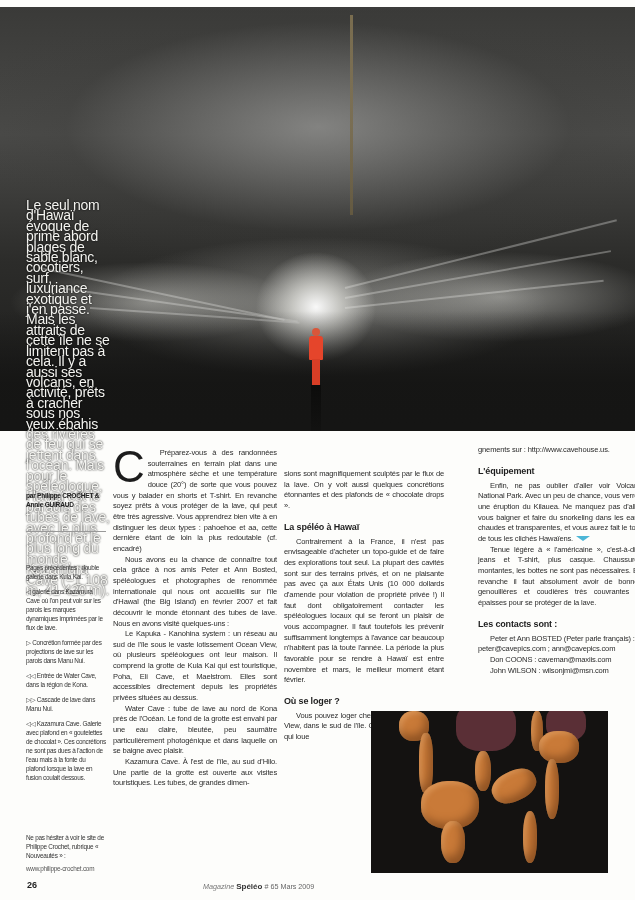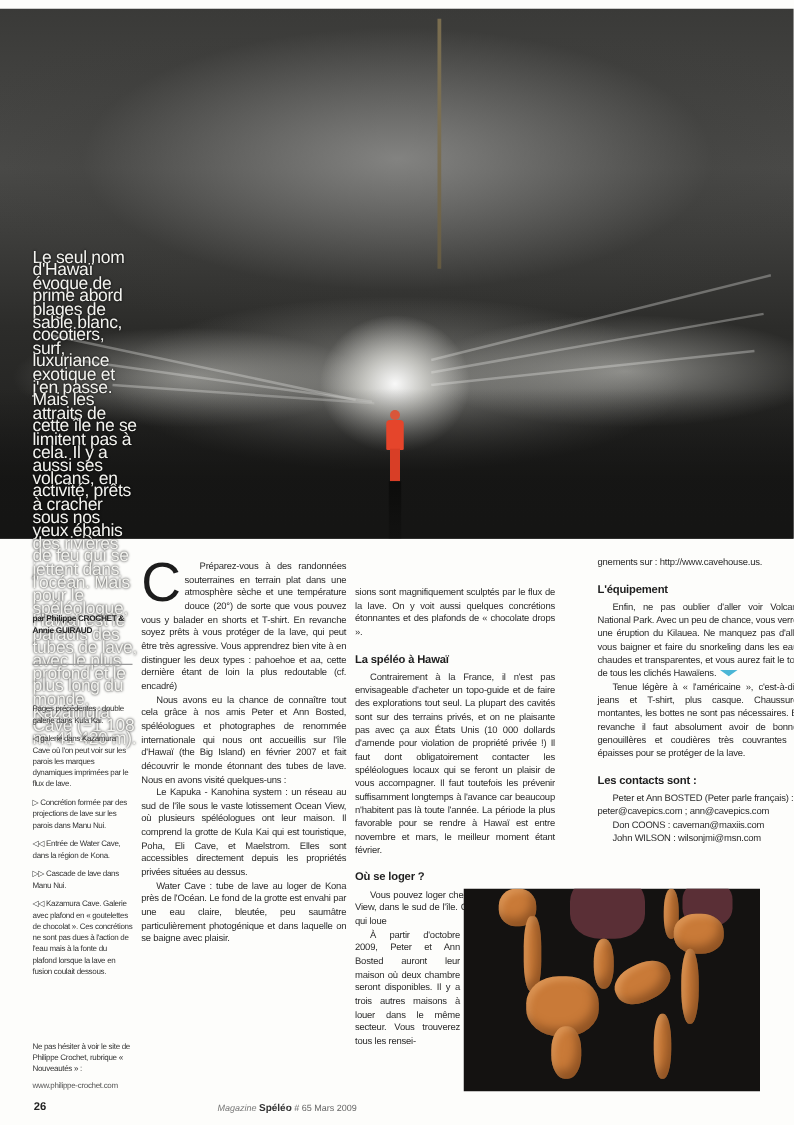--- a/index.html
+++ b/index.html
@@ -112,21 +112,21 @@
   .photo2 .blob {
     position: absolute; background: #c97a38; border-radius: 45%;
     box-shadow: inset -4px -6px 8px rgba(90,45,15,0.5), inset 3px 3px 5px rgba(255,200,140,0.35);
   }
   .photo2 .dark {
     position: absolute; background: #5a2f36; border-radius: 40%;
   }
 
   
   .footer {
-    position: absolute; left: 174px; top: 882px;
+    position: absolute; left: 203px; top: 882px;
     font-size: 7.2px; color: #666;
   }
   .footer .mag { font-style: italic; color: #777; }
   .footer .name { font-weight: bold; color: #333; font-size: 8px; }
 </style>
 </head>
 <body>
 
 <div class="hero">
   <div class="root"></div>
@@ -160,31 +160,31 @@
   <p>Ne pas hésiter à voir le site de Philippe Crochet, rubrique « Nouveautés » :</p>
   <p class="site-url">www.philippe-crochet.com</p>
 </div>
 <div class="page-num">26</div>
 
 <div class="col col1">
   <span class="dropcap">C</span>
   <p>Préparez-vous à des randonnées souterraines en terrain plat dans une atmosphère sèche et une température douce (20°) de sorte que vous pouvez vous y balader en shorts et T-shirt. En revanche soyez prêts à vous protéger de la lave, qui peut être très agressive. Vous apprendrez bien vite à en distinguer les deux types : pahoehoe et aa, cette dernière étant de loin la plus redoutable (cf. encadré)</p>
   <p>Nous avons eu la chance de connaître tout cela grâce à nos amis Peter et Ann Bosted, spéléologues et photographes de renommée internationale qui nous ont accueillis sur l'île d'Hawaï (the Big Island) en février 2007 et fait découvrir le monde étonnant des tubes de lave. Nous en avons visité quelques-uns :</p>
   <p>Le Kapuka - Kanohina system : un réseau au sud de l'île sous le vaste lotissement Ocean View, où plusieurs spéléologues ont leur maison. Il comprend la grotte de Kula Kai qui est touristique, Poha, Eli Cave, et Maelstrom. Elles sont accessibles directement depuis les propriétés privées situées au dessus.</p>
-  <p>Water Cave : tube de lave au loger de Kona près de l'Océan. Le fond de la grotte est envahi par une eau claire, bleutée, peu saumâtre particulièrement photogénique et dans laquelle on se baigne avec plaisir.</p>
+  <p>Water Cave : tube de lave au nord de Kona près de l'Océan. Le fond de la grotte est envahi par une eau claire, bleutée, peu saumâtre particulièrement photogénique et dans laquelle on se baigne avec plaisir.</p>
+  <p>Kazamura Cave. À l'est de l'île, au sud d'Hilo. Une partie de la grotte est ouverte aux visites touristiques. Les tubes, de grandes dimen-</p>
 </div>
 
 <div class="col col2">
   <p class="noindent">sions sont magnifiquement sculptés par le flux de la lave. On y voit aussi quelques concrétions étonnantes et des plafonds de « chocolate drops ».</p>
   <h3>La spéléo à Hawaï</h3>
   <p>Contrairement à la France, il n'est pas envisageable d'acheter un topo-guide et de faire des explorations tout seul. La plupart des cavités sont sur des terrains privés, et on ne plaisante pas avec ça aux États Unis (10 000 dollards d'amende pour violation de propriété privée !) Il faut dont obligatoirement contacter les spéléologues locaux qui se feront un plaisir de vous accompagner. Il faut toutefois les prévenir suffisamment longtemps à l'avance car beaucoup n'habitent pas là toute l'année. La période la plus favorable pour se rendre à Hawaï est entre novembre et mars, le meilleur moment étant février.</p>
   <h3>Où se loger ?</h3>
   <p>Vous pouvez loger chez les spéléos à Ocean View, dans le sud de l'île. Contacter John Wilson, qui loue</p>
   <div class="narrow">
-    <p>À partir d'octobre 2009, Peter et Ann Bosted auront leur maison où deux chambre seront disponibles. Il y a trois autres maisons à louer dans le même secteur. Vous trouverez tous les rensei-</p>
   </div>
 </div>
 
 <div class="col col3">
   <p class="noindent">gnements sur : http://www.cavehouse.us.</p>
   <h3>L'équipement</h3>
   <p><span>Enfin, ne pas oublier d'aller voir Volcano National Park. Avec un peu de chance, vous verrez une éruption du Kilauea. Ne manquez pas d'aller vous baigner et faire du snorkeling dans les eaux chaudes et transparentes, et vous aurez fait le tour de tous les clichés Hawaïens.</span><span class="arrow-icon"></span></p>
   <p>Tenue légère à « l'américaine », c'est-à-dire jeans et T-shirt, plus casque. Chaussures montantes, les bottes ne sont pas nécessaires. En revanche il faut absolument avoir de bonnes genouillères et coudières très couvrantes et épaisses pour se protéger de la lave.</p>
   <h3>Les contacts sont :</h3>
   <div class="contacts">

